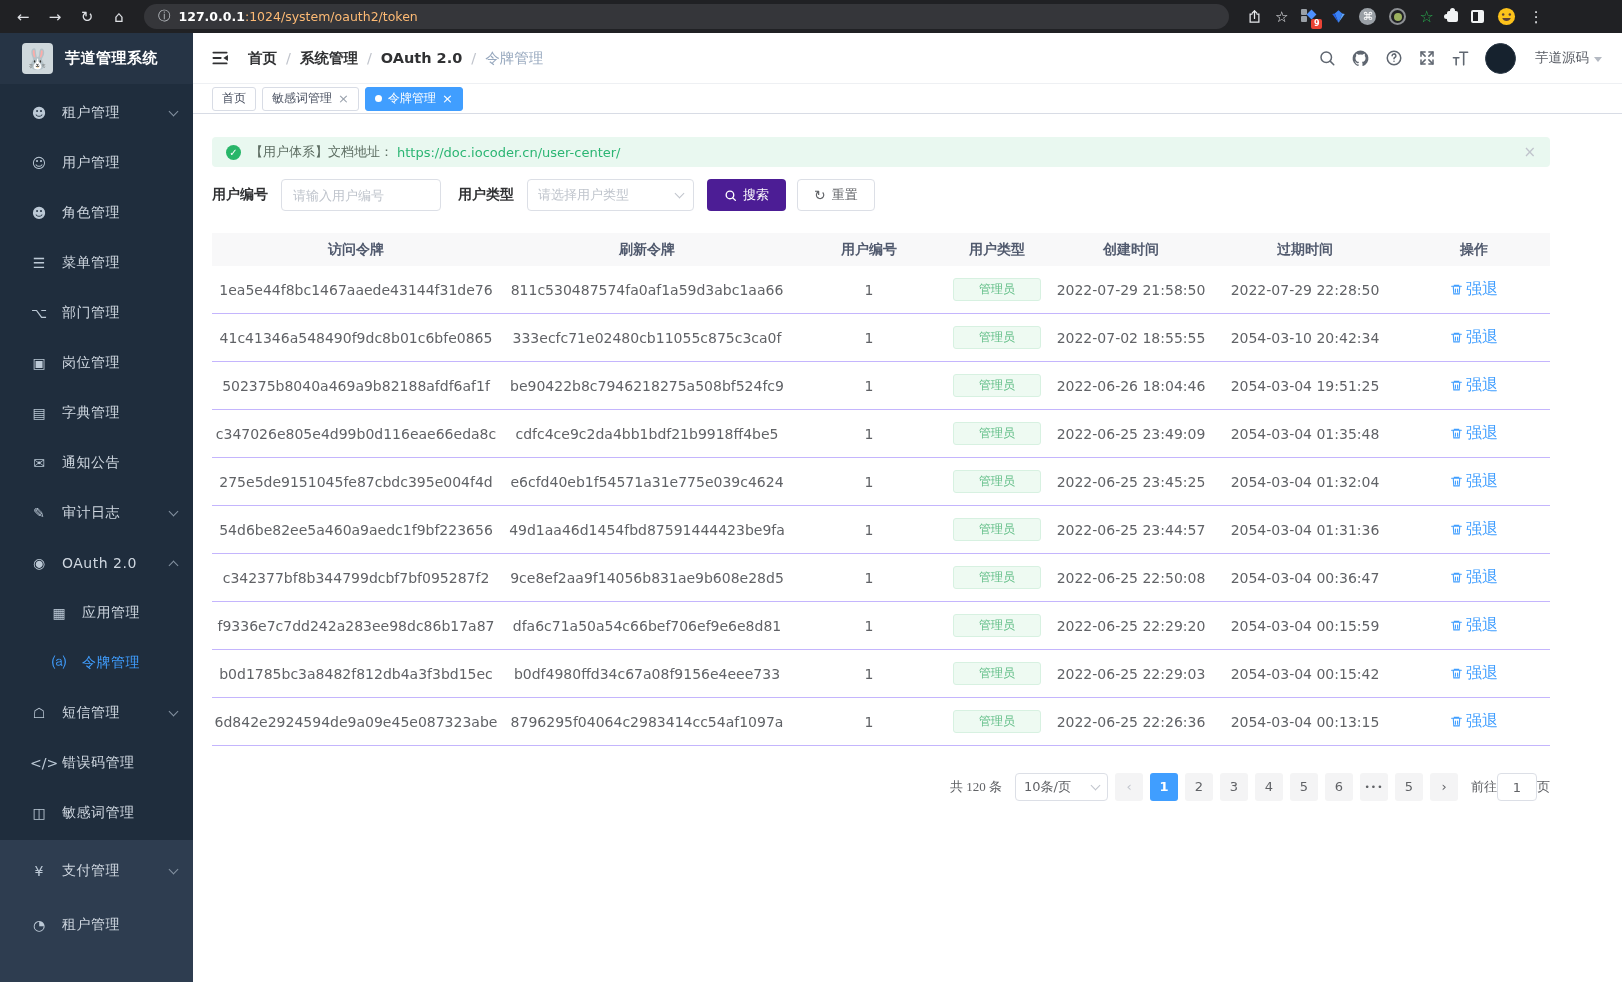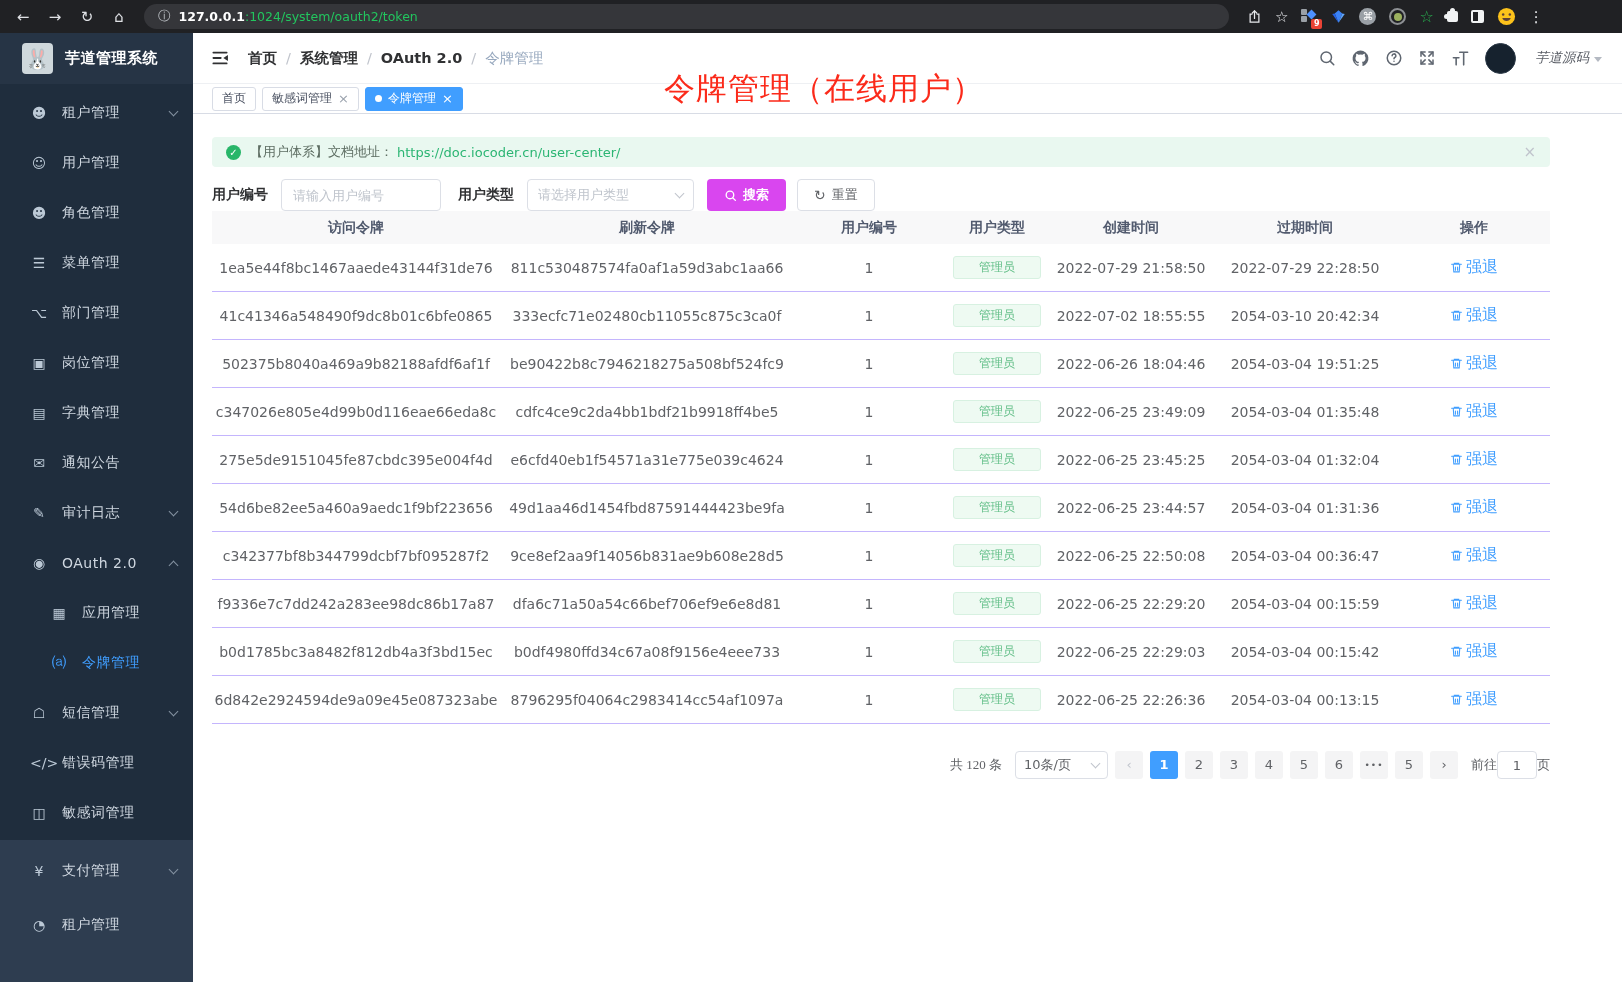--- a/index.html
+++ b/index.html
@@ -4,21 +4,21 @@
 <style>
   * { margin:0; padding:0; box-sizing:border-box; }
   body { font-family:"DejaVu Sans","Liberation Sans",sans-serif; }
   .screen { position:relative; width:1622px; height:982px; background:#fff; overflow:hidden; }
 
   
   .browser-bar { height:33px; background:#202124; display:flex; align-items:center; padding:0 10px; gap:6px; color:#e8eaed; }
   .bnav { width:26px; text-align:center; font-size:15px; color:#dfe1e5; cursor:default; }
   .url-pill { flex:1; max-width:1085px; height:25px; background:#35363a; border-radius:13px; display:flex; align-items:center; gap:8px; padding:0 14px; margin-left:6px; font-size:12.5px; }
   .url-host { color:#fff; font-weight:bold; }
-  .url-path { color:#22c55e; }
+  .url-path { color:#fdba74; }
   .b-right { display:flex; align-items:center; gap:13px; margin-left:12px; }
   .bicon { font-size:15px; color:#e8eaed; position:relative; display:flex; align-items:center; }
   .ext-cluster { position:relative; width:17px; height:15px; }
   .ext-sq { position:absolute; width:6px; height:6px; background:#9aa0a6; border-radius:1px; }
   .ext-sq.a { top:0; left:0; } .ext-sq.b { bottom:2px; left:0; }
   .ext-dia { position:absolute; width:7px; height:7px; background:#4d90fe; top:2px; right:3px; transform:rotate(45deg); }
   .ext-badge { position:absolute; bottom:-5px; right:-4px; background:#ea4335; color:#fff; font-size:8px; line-height:10px; padding:0 3px; border-radius:2px; font-weight:bold; }
   .cmd-circle { width:17px; height:17px; border-radius:50%; background:#9aa0a6; color:#fff; font-size:11px; display:flex; align-items:center; justify-content:center; }
   .rec-circle { width:17px; height:17px; border-radius:50%; border:2px solid #8d9094; display:flex; align-items:center; justify-content:center; }
   .rec-dot { width:8px; height:8px; border-radius:50%; background:#9bb05f; }
@@ -46,21 +46,21 @@
   .menu-bottom .m-item { height:54px; }
 
   .main { flex:1; display:flex; flex-direction:column; background:#fff; min-width:0; }
   .topbar { height:51px; display:flex; align-items:center; padding:0 20px 0 17px; border-bottom:1px solid #eef0f3; }
   .fold { color:#303133; display:flex; align-items:center; margin-right:18px; cursor:pointer; }
   .breadcrumb { display:flex; align-items:center; gap:9px; font-size:14.5px; }
   .crumb { color:#303133; font-weight:600; }
   .crumb.last { color:#97a8be; font-weight:400; }
   .crumb-sep { color:#c0c4cc; font-weight:400; }
   .top-tools { margin-left:auto; display:flex; align-items:center; gap:15px; color:#5f6670; }
-  .tool { display:flex; align-items:center; cursor:pointer;font-style:italic; }
+  .tool { display:flex; align-items:center; cursor:pointer; }
   .avatar { width:31px; height:31px; border-radius:50%; background:#16222e; border:1px solid #2c3a48; }
   .uname { font-size:13.5px; color:#5a5e66; margin-left:4px; }
   .caret-down { width:0; height:0; border-left:4px solid transparent; border-right:4px solid transparent; border-top:5px solid #b4b9c2; margin-left:5px; margin-top:3px; }
 
   .tabbar { height:30px; display:flex; align-items:center; gap:6px; padding:0 19px; border-bottom:1px solid #d8dce5; }
   .tab { height:24px; display:flex; align-items:center; gap:6px; border:1px solid #d8dce5; border-radius:3px; background:#fff; color:#495060; font-size:12px; padding:0 9px; cursor:pointer; }
   .tab .tclose { font-size:13px; color:#9aa2ad; line-height:1; }
   .tab.active { background:#409eff; border-color:#409eff; color:#fff; }
   .tab.active .tclose { color:#fff; }
   .tab-dot { width:7px; height:7px; border-radius:50%; background:#fff; }
@@ -76,25 +76,25 @@
   .alert-close { margin-left:auto; color:#c0c4cc; font-size:15px; cursor:pointer; }
 
   .filters { margin-top:12px; display:flex; align-items:center; }
   .f-label { font-size:14px; font-weight:bold; color:#303133; margin-right:13px; }
   .f-input { width:160px; height:32px; border:1px solid #dcdfe6; border-radius:4px; padding:0 11px; font-size:13px; color:#606266; font-family:inherit; }
   .f-input::placeholder { color:#bfc4cc; }
   .f-select { width:167px; height:32px; border:1px solid #dcdfe6; border-radius:4px; padding:0 10px; font-size:13px; color:#bfc4cc; display:flex; align-items:center; justify-content:space-between; margin-right:13px; cursor:pointer; }
   .sel-chev { width:7px; height:7px; border-right:1.5px solid #c0c4cc; border-bottom:1.5px solid #c0c4cc; transform:rotate(45deg); margin-top:-3px; }
   .gap1 { width:17px; }
   .btn { height:32px; border-radius:4px; font-size:13px; display:flex; align-items:center; gap:6px; padding:0 16px; cursor:pointer; border:1px solid transparent; font-family:inherit; }
-  .btn-primary { background:#d946ef; color:#fff;font-weight:bold; }
+  .btn-primary { background:#4c1d95; color:#fff; }
   .btn-plain { background:#fff; border-color:#dcdfe6; color:#606266; margin-left:11px; }
   .reset-glyph { font-size:14px; line-height:1; }
 
-  .table { font-size:14px; }
+  .table { margin-top:22px; font-size:14px; }
   .thead, .trow { display:grid; grid-template-columns:288px 294px 150px 106px 162px 186px 152px; align-items:center; }
   .thead { background:#f8f8f9; height:33px; color:#515a6e; font-weight:bold; }
   .thead div { text-align:center; }
   .trow { height:48px; border-bottom:1px solid #c4b5fd; color:#606266; }
   .trow > div { text-align:center; overflow:hidden; white-space:nowrap; }
   .tag-success { display:inline-block; background:#eefaf2; border:1px solid #d7f1e1; color:#61be87; font-size:12px; padding:2px 25px; border-radius:3px; }
   .act-link { color:#409eff; font-size:16px; display:inline-flex; align-items:center; gap:3px; cursor:pointer; }
 
   .pagination { margin-top:27px; display:flex; align-items:center; justify-content:flex-end; gap:7px; font-size:13px; color:#606266; }
   .pg-total { margin-right:6px; color:#606266;font-family:Liberation Serif, serif; }
@@ -531,14 +531,13 @@
           <span class="pg-jump">
             <span>前往</span>
             <input class="pg-input" value="1" style="">
             <span>页</span>
           </span>
         </div>
       </div>
     </div>
   </div>
 
-  <div class="annotation">令牌管理（在线用户）</div>
 </div>
 
 </body></html>

